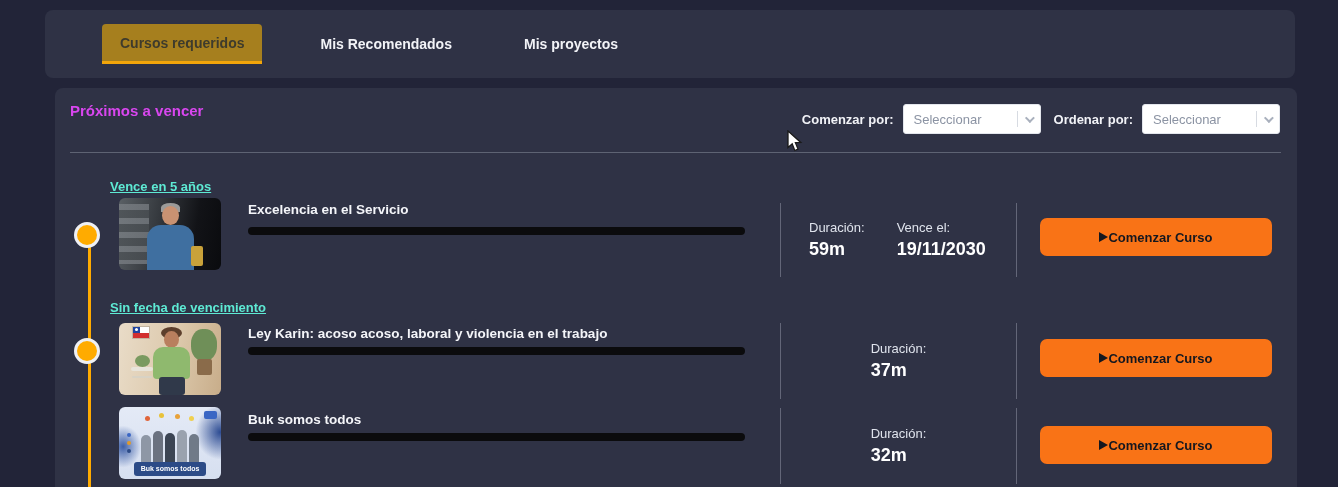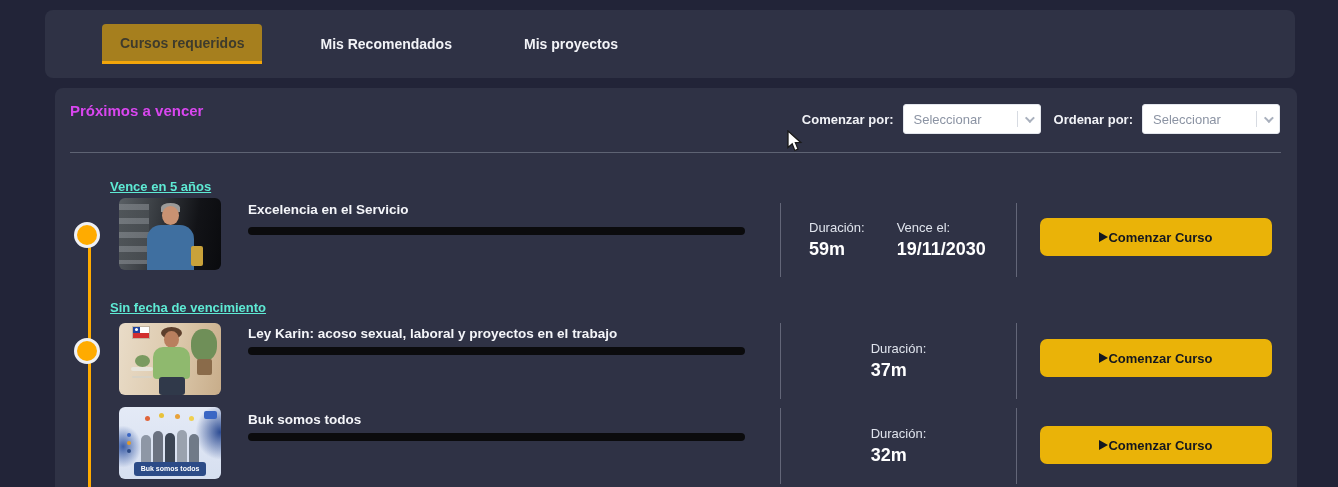--- a/index.html
+++ b/index.html
@@ -80,21 +80,21 @@
     border-left:1px solid rgba(210,216,230,0.32);
     border-right:1px solid rgba(210,216,230,0.32);
     display:flex; align-items:center;
   }
   .meta.left-align{ padding-left:28px; gap:32px; }
   .meta.centered{ justify-content:center; }
   .mcol .mlabel{ color:#dfe3ec; font-size:13px; }
   .mcol .mval{ color:#ffffff; font-size:18px; font-weight:bold; margin-top:4px; }
   .btn{
     position:absolute; left:985px; width:232px; height:38px;
-    background:#eab308; border:none; border-radius:7px; cursor:pointer;
+    background:#f97316; border:none; border-radius:7px; cursor:pointer;
     display:flex; align-items:center; justify-content:center; 
   }
   .btn .play{
     width:0; height:0;
     border-left:9px solid #14171f; border-top:5.5px solid transparent; border-bottom:5.5px solid transparent;
   }
   .btn .blabel{ color:#14171f; font-size:13px; font-weight:bold; }
   
   
   .t1{ background:linear-gradient(100deg,#5a6065 0%,#34383d 38%,#121317 72%,#0a0b0e 100%); }
@@ -223,21 +223,21 @@
       <div class="head"></div>
       <div class="body"></div>
       <div class="legs"></div>
       <div class="flag">
         <span class="b"></span>
           <span class="w"></span>
           <span class="r"></span>
           <span class="s"></span>
       </div>
     </div>
-    <div class="row-title" style="top:238px">Ley Karin: acoso sexual, laboral y proyectos en el trabajo</div>
+    <div class="row-title" style="top:238px">Ley Karin: acoso acoso, laboral y violencia en el trabajo</div>
     <div class="pbar" style="top:259px"></div>
     <div class="meta centered" style="top:235px; height:76px">
       <div class="mcol">
         <div class="mlabel">Duración:</div>
         <div class="mval">37m</div>
       </div>
     </div>
     <button class="btn" style="top:251px">
       <span class="play"></span>
       <span class="blabel">Comenzar Curso</span>

